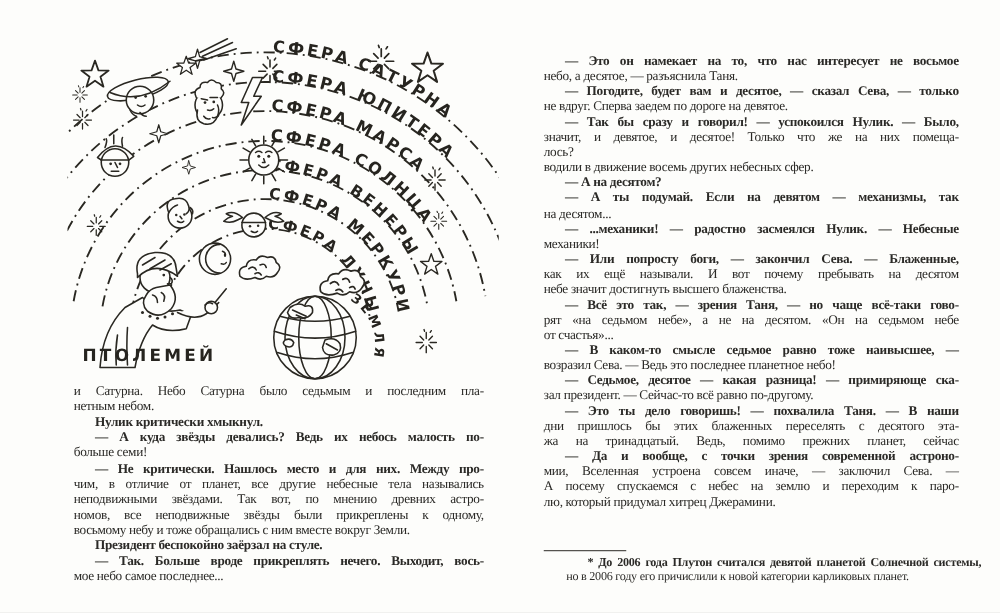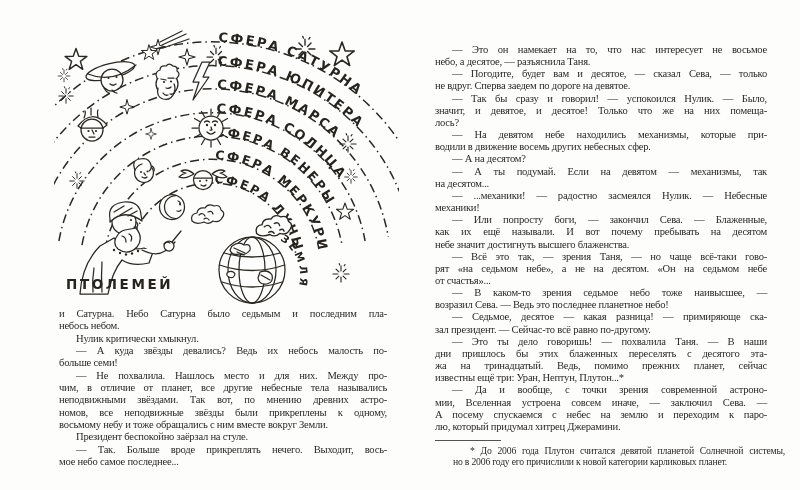--- a/index.html
+++ b/index.html
@@ -6,21 +6,21 @@
   .spread {
     position:relative; width:800px; height:490px; overflow:hidden;
     background:#fdfdfb; color:#2b2a27;
     font-family:"Liberation Serif", serif;
   }
   .textcol { position:absolute; }
   .left-col  { left:59px;  top:308px; width:328px; font-size:10.6px; line-height:12.35px; letter-spacing:-0.25px; }
   .right-col { left:435px; top:44px;  width:332px; font-size:10.6px; line-height:12.15px; letter-spacing:-0.25px; }
   .tline { text-align:justify; }
   .tline.just { text-align-last:justify; }
-  .tline.ind  { text-indent:17px; }
+  .tline.ind  { text-indent:17px;font-weight:bold; }
   .fnrule { position:absolute; left:435px; top:440px; width:66px; height:0; border-top:1px solid #55534f; }
   .footnote { left:435px; top:445px; width:332px; font-size:9.7px; line-height:11.4px; letter-spacing:-0.2px; position:absolute;margin-left:18px; }
   .pagenum { position:absolute; top:492px; width:44px; text-align:left; font-size:11px; color:#6a6a66; }
   .pagenum.pn-left  { left:198px; }
   .pagenum.pn-right { left:576px;margin-top:26px; }
 
   .illus { position:absolute; left:54px; top:16px; }
   .arc { stroke:#2a2822; stroke-width:1.5; fill:none; stroke-dasharray:9 4 1.5 4; }
   .arclabel, .handlabel { font-family:"DejaVu Sans", sans-serif; fill:#26241f; stroke:none; }
   .arclabel { letter-spacing:2.2px; font-weight:bold; }
@@ -195,62 +195,60 @@
     <g>
       <text class="handlabel" x="12" y="273" font-size="13.5">ПТОЛЕМЕЙ</text>
       <text class="handlabel" font-size="10.5">
         <textPath href="#earthLbl" startOffset="2">ЗЕМЛЯ</textPath>
       </text>
     </g>
   </svg>
 
   <div class="textcol left-col">
       <div class="tline just">и Сатурна. Небо Сатурна было седьмым и последним пла-</div>
-      <div class="tline">небось небом.</div>
+      <div class="tline">нетным небом.</div>
       <div class="tline ind">Нулик критически хмыкнул.</div>
       <div class="tline ind just">— А куда звёзды девались? Ведь их небось малость по-</div>
       <div class="tline">больше семи!</div>
-      <div class="tline ind just">— Не похвалила. Нашлось место и для них. Между про-</div>
+      <div class="tline ind just">— Не критически. Нашлось место и для них. Между про-</div>
       <div class="tline just">чим, в отличие от планет, все другие небесные тела назывались</div>
       <div class="tline just">неподвижными звёздами. Так вот, по мнению древних астро-</div>
       <div class="tline just">номов, все неподвижные звёзды были прикреплены к одному,</div>
       <div class="tline">восьмому небу и тоже обращались с ним вместе вокруг Земли.</div>
       <div class="tline ind">Президент беспокойно заёрзал на стуле.</div>
       <div class="tline ind just">— Так. Больше вроде прикреплять нечего. Выходит, вось-</div>
       <div class="tline">мое небо самое последнее...</div>
     </div>
   <div class="textcol right-col">
       <div class="tline ind just">— Это он намекает на то, что нас интересует не восьмое</div>
       <div class="tline">небо, а десятое, — разъяснила Таня.</div>
       <div class="tline ind just">— Погодите, будет вам и десятое, — сказал Сева, — только</div>
       <div class="tline">не вдруг. Сперва заедем по дороге на девятое.</div>
       <div class="tline ind just">— Так бы сразу и говорил! — успокоился Нулик. — Было,</div>
       <div class="tline just">значит, и девятое, и десятое! Только что же на них помеща-</div>
       <div class="tline">лось?</div>
-      <div class="tline ind just">— На девятом небе находились механизмы, которые при-</div>
       <div class="tline">водили в движение восемь других небесных сфер.</div>
       <div class="tline ind">— А на десятом?</div>
       <div class="tline ind just">— А ты подумай. Если на девятом — механизмы, так</div>
       <div class="tline">на десятом...</div>
       <div class="tline ind just">— ...механики! — радостно засмеялся Нулик. — Небесные</div>
       <div class="tline">механики!</div>
       <div class="tline ind just">— Или попросту боги, — закончил Сева. — Блаженные,</div>
       <div class="tline just">как их ещё называли. И вот почему пребывать на десятом</div>
       <div class="tline">небе значит достигнуть высшего блаженства.</div>
       <div class="tline ind just">— Всё это так, — зрения Таня, — но чаще всё-таки гово-</div>
       <div class="tline just">рят «на седьмом небе», а не на десятом. «Он на седьмом небе</div>
       <div class="tline">от счастья»...</div>
-      <div class="tline ind just">— В каком-то зрения седьмое небо тоже наивысшее, —</div>
+      <div class="tline ind just">— В каком-то смысле седьмое равно тоже наивысшее, —</div>
       <div class="tline">возразил Сева. — Ведь это последнее планетное небо!</div>
       <div class="tline ind just">— Седьмое, десятое — какая разница! — примиряюще ска-</div>
       <div class="tline">зал президент. — Сейчас-то всё равно по-другому.</div>
       <div class="tline ind just">— Это ты дело говоришь! — похвалила Таня. — В наши</div>
       <div class="tline just">дни пришлось бы этих блаженных переселять с десятого эта-</div>
       <div class="tline just">жа на тринадцатый. Ведь, помимо прежних планет, сейчас</div>
-      <div class="tline">известны ещё три: Уран, Нептун, Плутон...*</div>
       <div class="tline ind just">— Да и вообще, с точки зрения современной астроно-</div>
       <div class="tline just">мии, Вселенная устроена совсем иначе, — заключил Сева. —</div>
       <div class="tline just">А посему спускаемся с небес на землю и переходим к паро-</div>
       <div class="tline">лю, который придумал хитрец Джерамини.</div>
     </div>
 
   <div class="fnrule"></div>
   <div class="footnote">
       <div class="tline ind just">* До 2006 года Плутон считался девятой планетой Солнечной системы,</div>
       <div class="tline">но в 2006 году его причислили к новой категории карликовых планет.</div>

